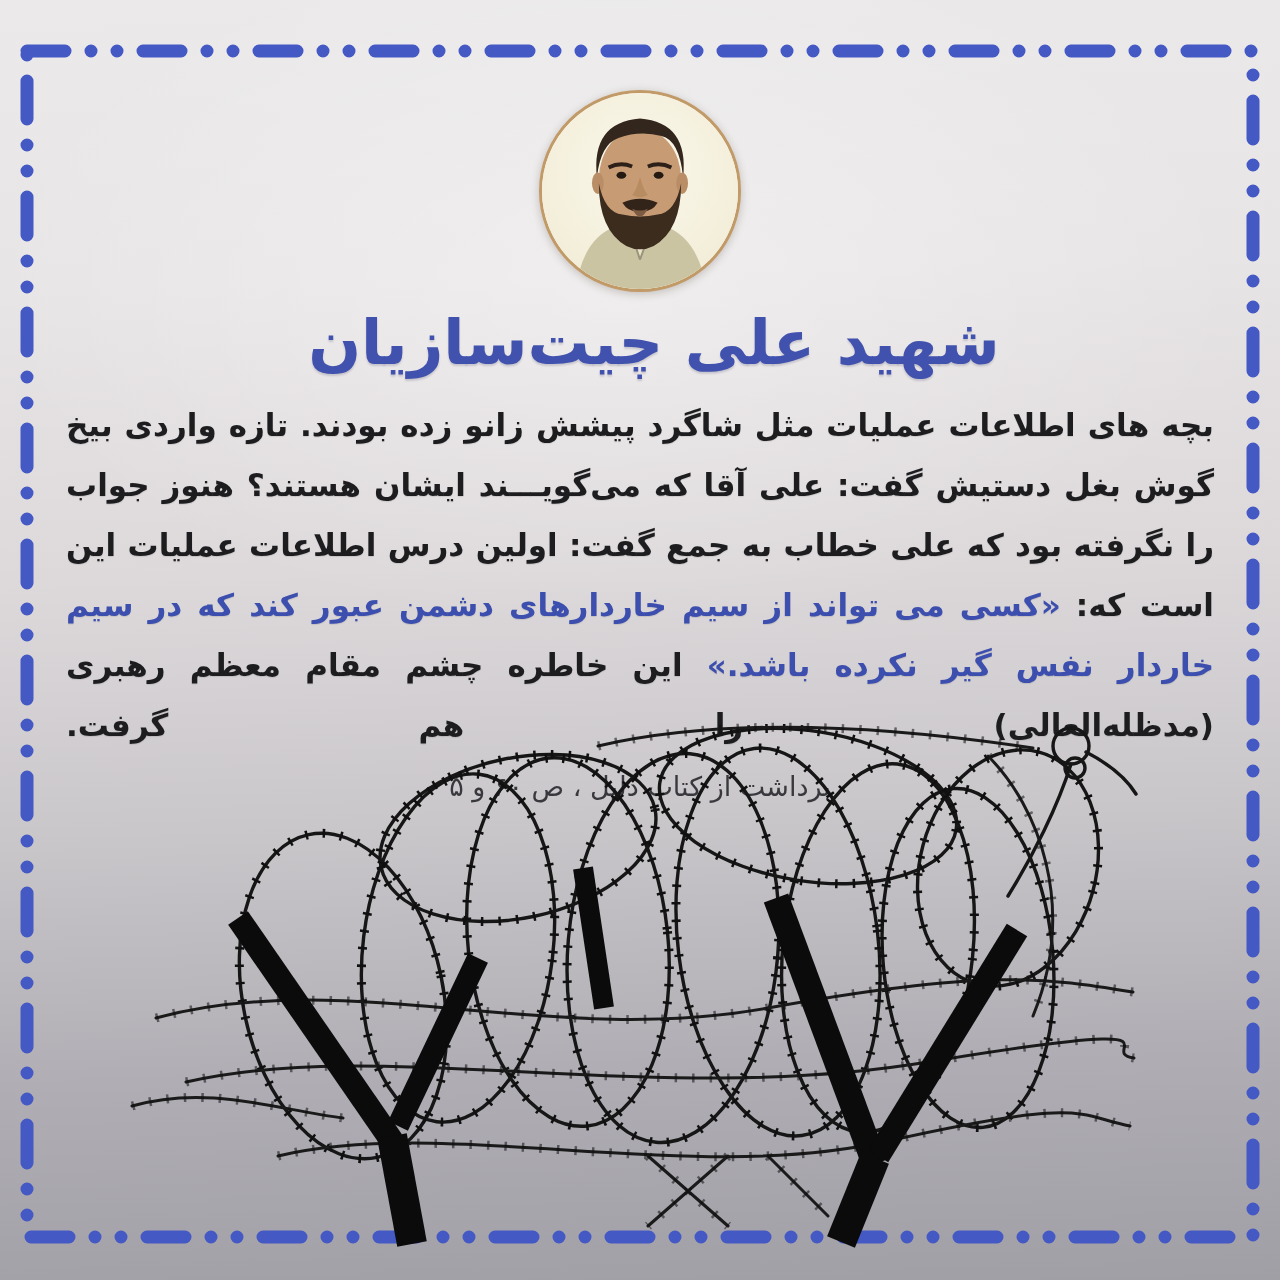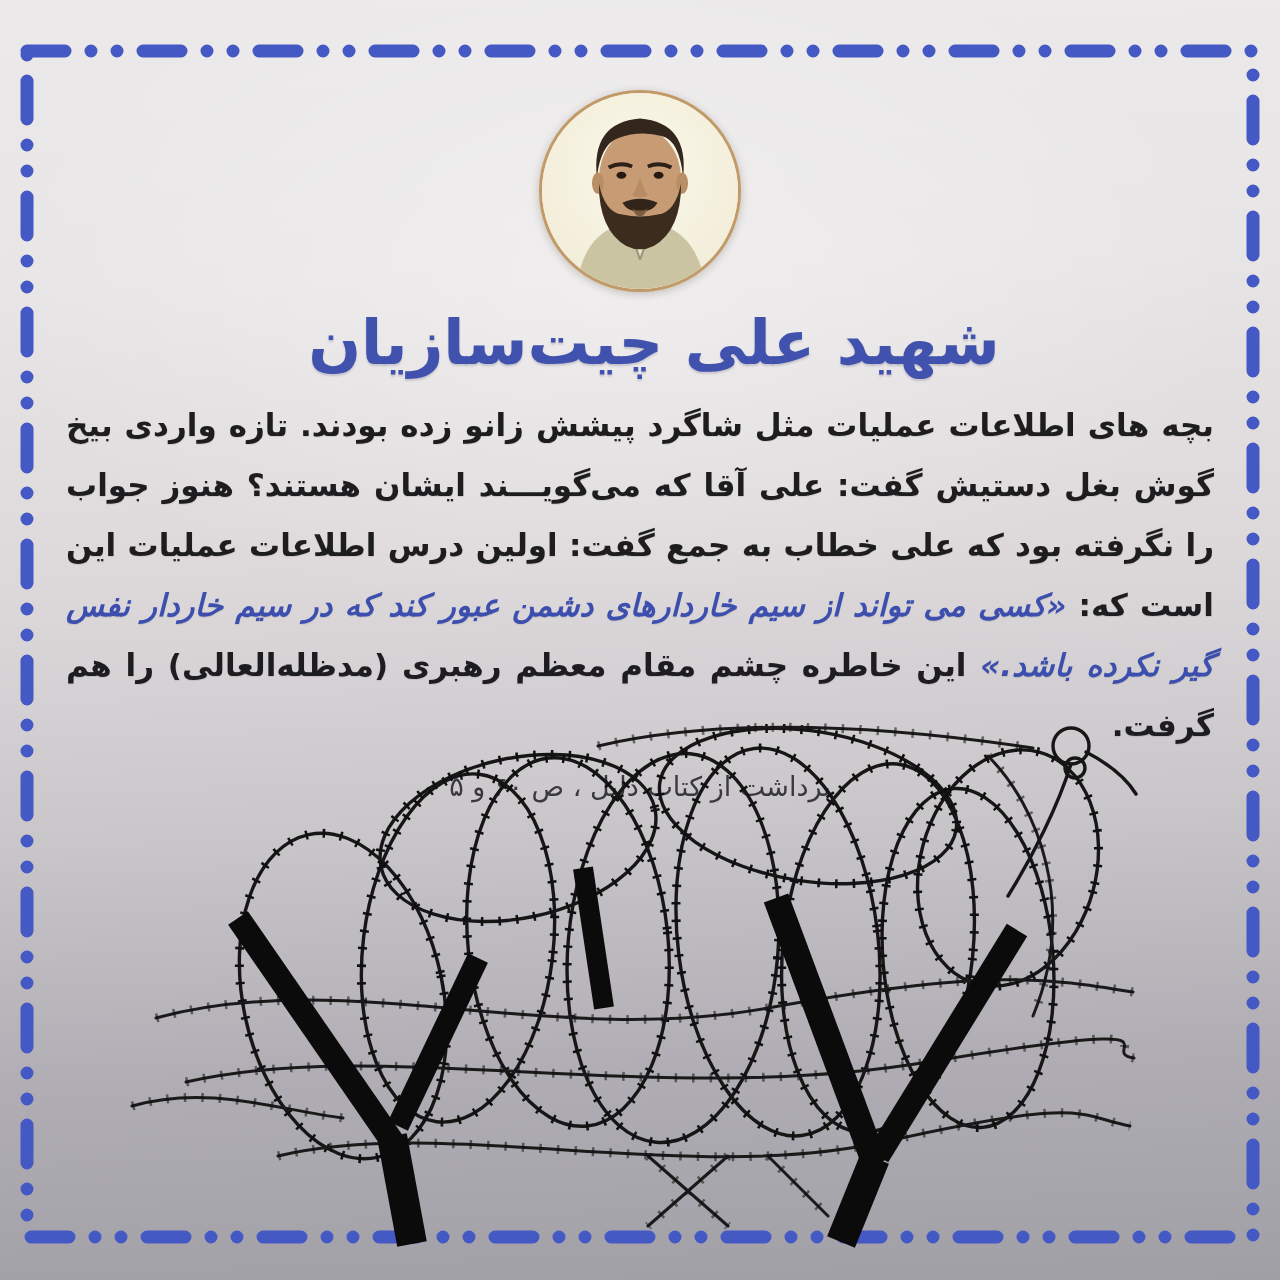--- a/index.html
+++ b/index.html
@@ -29,21 +29,21 @@
     letter-spacing:0;
     padding-left:28px;
   }
   .body-text{
     margin:16px 66px 0 66px;
     font-size:31px;font-weight:bold;color:#1d1d1f;
     line-height:60px;
     text-align:justify;text-align-last:justify;
     text-shadow:0 1px 1px rgba(0,0,0,.10);
   }
-  .body-text .hl{color:#3c4fae;font-style:italic;}
+  .body-text .hl{color:#3c4fae;}
   .caption{
     margin-top:16px;text-align:center;
     font-size:27px;font-weight:normal;color:#39393d;
   }
   .wire-svg{position:absolute;left:128px;top:686px;width:1012px;height:580px;z-index:3;}
   .wireln{stroke:#161616;stroke-width:3.4;fill:none;stroke-linecap:round;}
   .wide{stroke:#1a1a1a;stroke-width:3;fill:none;stroke-linecap:round;}
   .barb{stroke:#101010;stroke-width:9;fill:none;stroke-dasharray:2.5 15;stroke-linecap:butt;}
   .posts line{stroke:#0b0b0b;stroke-linecap:butt;}
   .logo{position:absolute;left:78px;top:1072px;width:122px;height:118px;z-index:4;opacity:.92;}

